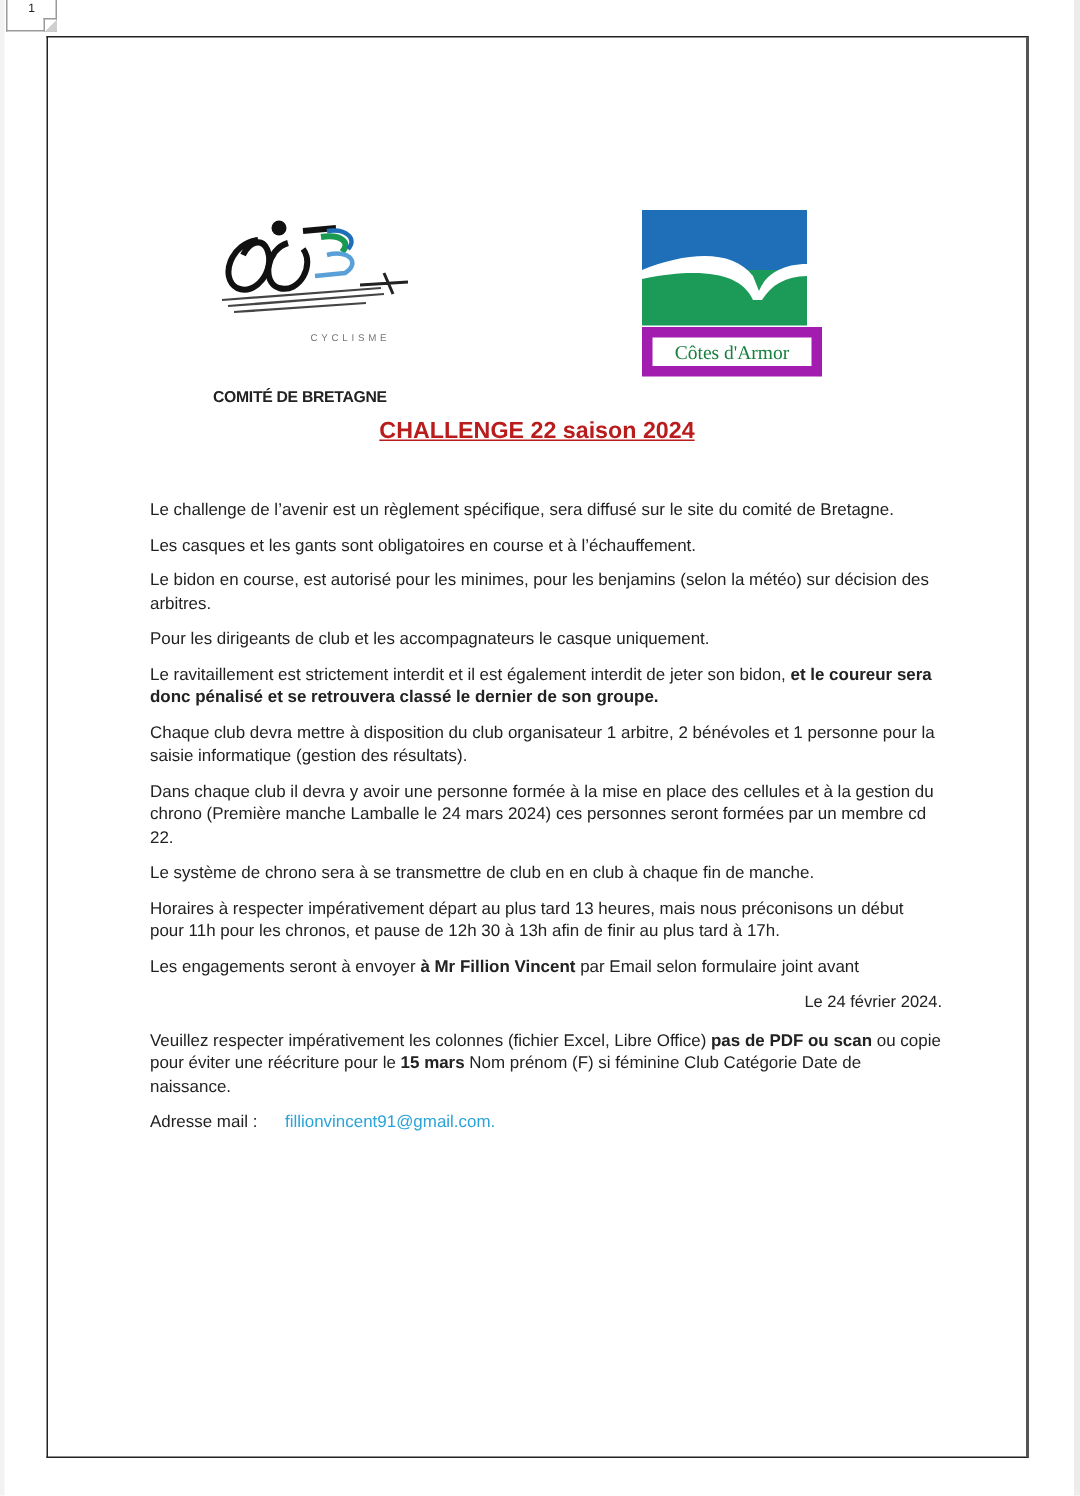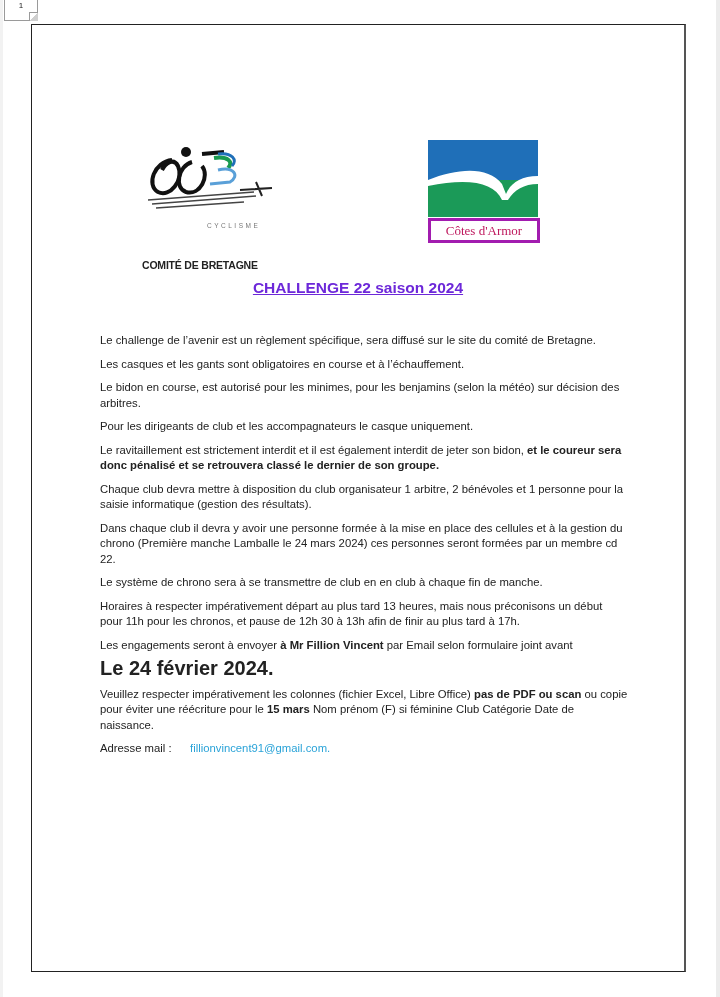--- a/index.html
+++ b/index.html
@@ -41,35 +41,35 @@
     color:#777; white-space:nowrap;
   }
   .armor-logo {
     position:absolute; left:396px; top:115px; width:110px; height:100px;
   }
   .armor-logo .sky { position:absolute; left:0; top:0; width:110px; height:40px; background:#1f6fb8; }
   .armor-logo .land { position:absolute; left:0; top:40px; width:110px; height:37px; background:#1b9a58; }
   .armor-logo svg { position:absolute; left:0; top:20px; }
   .armor-label {
     position:absolute; left:0; top:78px; width:106px; height:19px;
-    border:3px solid #a21caf; font-family:"Liberation Serif", serif; font-size:13px;
-    line-height:19px; text-align:center; background:#fff; color:#be185d;
+    border:7px solid #a21caf; font-family:"Liberation Serif", serif; font-size:13px;
+    line-height:19px; text-align:center; background:#fff; color:#15803d;
   }
   .title {
     position:absolute; left:0; top:254px; width:100%; text-align:center;
-    font-weight:bold; font-size:15.5px; text-decoration:underline; color:#6d28d9;
+    font-weight:bold; font-size:15.5px; text-decoration:underline; color:#b91c1c;
   }
   .body-text {
     position:absolute; left:56px; top:308px; width:540px;
     font-size:11.3px; line-height:15.5px; color:#222;
   }
   .body-text p { margin:0 0 8px 0;padding-left:12px; }
   .body-text b { font-weight:bold; }
   .date-line {
-    text-align:left; font-weight:bold; font-size:20px; margin:6px 0 10px 0 !important;
+    text-align:right; font-weight:normal; font-size:11px; margin:6px 0 10px 0 !important;
   }
   .mail-line { padding-left:85px; margin-bottom:10px !important; }
   .mail-label { display:inline-block; width:90px; }
   .mail-link { color:#2aa3d8; text-decoration:none; }
 </style>
 </head>
 <body>
 
 <div class="left-gutter"></div>
 <div class="right-gutter"></div>

